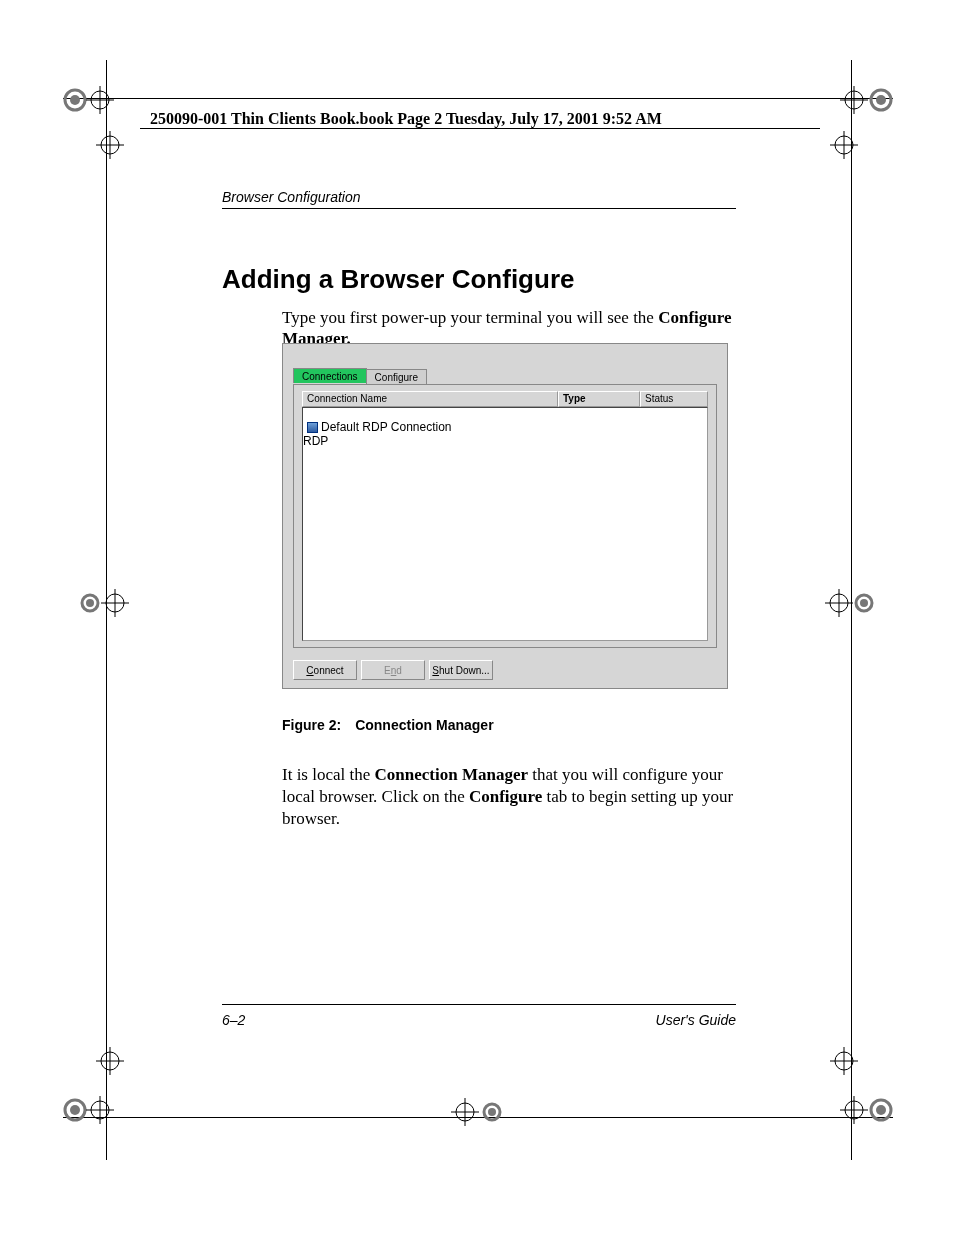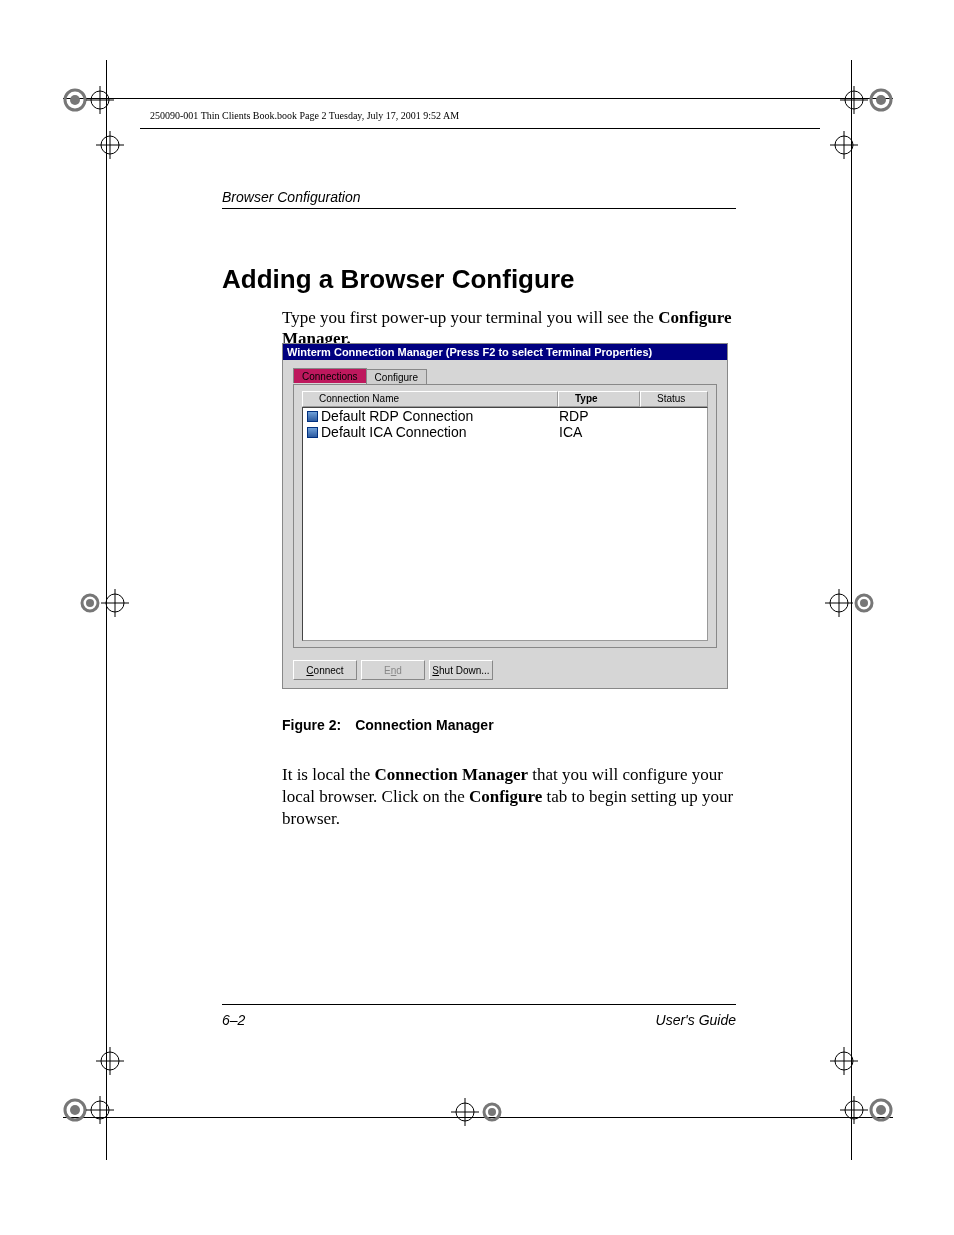--- a/index.html
+++ b/index.html
@@ -82,53 +82,54 @@
   .tab {
     padding: 2px 8px 1px;
     background: #d6d6d6;
     border: 1px solid #888;
     border-bottom: none;
     margin-right: -1px;
     position: relative;
     z-index: 2;
   }
   .tab.inactive { background: #cfcfcf; z-index: 1; top: 1px; }
-  .tab.active { background: #be185d; }
+  .tab.active { background: #22c55e; }
   .tab-panel {
     position: absolute;
     left: 10px; top: 40px; right: 10px; bottom: 40px;
     border: 1px solid #888;
     background: #d6d6d6;
   }
   .list-header {
     display: flex;
     position: absolute;
     left: 8px; right: 8px; top: 6px;
     height: 16px;
     font-size: 10px;
   }
   .list-header div {
     background: #d6d6d6;
     border-right: 1px solid #999;
     border-bottom: 1px solid #999;
     border-top: 1px solid #fff;
     border-left: 1px solid #fff;
-    padding: 1px 16px;
+    padding: 1px 4px;
   }
   .list-body {
     position: absolute;
     left: 8px; right: 8px; top: 22px; bottom: 6px;
     background: #fff;
     border: 1px inset #999;
     overflow: hidden;
   }
   .list-row {
     display: flex;
-    font-size: 14px;
-    padding: 0 0;
+    font-size: 12px;
+    padding: 12px 0;
+    flex-direction: column;
   }
   .list-row .c1 { width: 256px; padding-left: 4px; display:flex; align-items:center; gap:3px;}
   .list-row .c2 { width: 82px; }
   .list-row .c3 { flex: 1; }
   .conn-icon {
     width: 11px; height: 11px;
     border: 1px solid #003080;
     background: linear-gradient(#6fa0d8,#2c5aa0);
     display: inline-block;
   }
@@ -185,21 +186,22 @@
     font-style: italic;
     font-family: Arial, Helvetica, sans-serif;
     font-size: 14px;
   }
 
   .doc-info {
     position: absolute;
     left: 150px;
     top: 110px;
     font-family: "Times New Roman", serif;
-    font-size: 10px;
+    font-size: 16px;
+    font-weight: bold;
   }
 </style>
 </head>
 <body>
 
 <div class="thin-line crop-h" style="top:98px; left:63px; width:830px;"></div>
 <div class="thin-line crop-h" style="top:1117px; left:63px; width:830px;"></div>
 <div class="thin-line crop-v" style="top:60px; left:106px; height:1100px;"></div>
 <div class="thin-line crop-v" style="top:60px; left:851px; height:1100px;"></div>
 
@@ -324,48 +326,39 @@
 <div class="running-head">Browser Configuration</div>
 <div class="rule-under-head"></div>
 
 <h1 class="h1">Adding a Browser Configure</h1>
 
 <p class="para1">
   <span>Type you first power-up your terminal you will see the </span><b>Configure Manager.</b>
 </p>
 
 <div class="win">
-  <div class="titlebar">Winterm Connection Manager (Press F2 to select Terminal Properties)</div>
   <div class="tabs">
     <div class="tab active">Connections</div>
     <div class="tab inactive">Configure</div>
   </div>
   <div class="tab-panel">
     <div class="list-header">
       <div style="width:256px;">Connection Name</div>
       <div style="width:82px;font-weight:bold;">Type</div>
       <div style="flex:1;">Status</div>
     </div>
     <div class="list-body">
       <div class="list-row">
         <div class="c1">
             <span class="conn-icon"></span>
             <span>Default RDP Connection</span>
           </div>
         <div class="c2">RDP</div>
         <div class="c3"></div>
       </div>
-      <div class="list-row">
-        <div class="c1">
-            <span class="conn-icon"></span>
-            <span>Default ICA Connection</span>
-          </div>
-        <div class="c2">ICA</div>
-        <div class="c3"></div>
-      </div>
     </div>
   </div>
   <div class="win-buttons">
     <div class="win-btn">
         <span><span class="ul">C</span><span>onnect</span></span>
       </div>
     <div class="win-btn disabled">
         <span><span>E</span><span class="ul">n</span><span>d</span></span>
       </div>
     <div class="win-btn">

